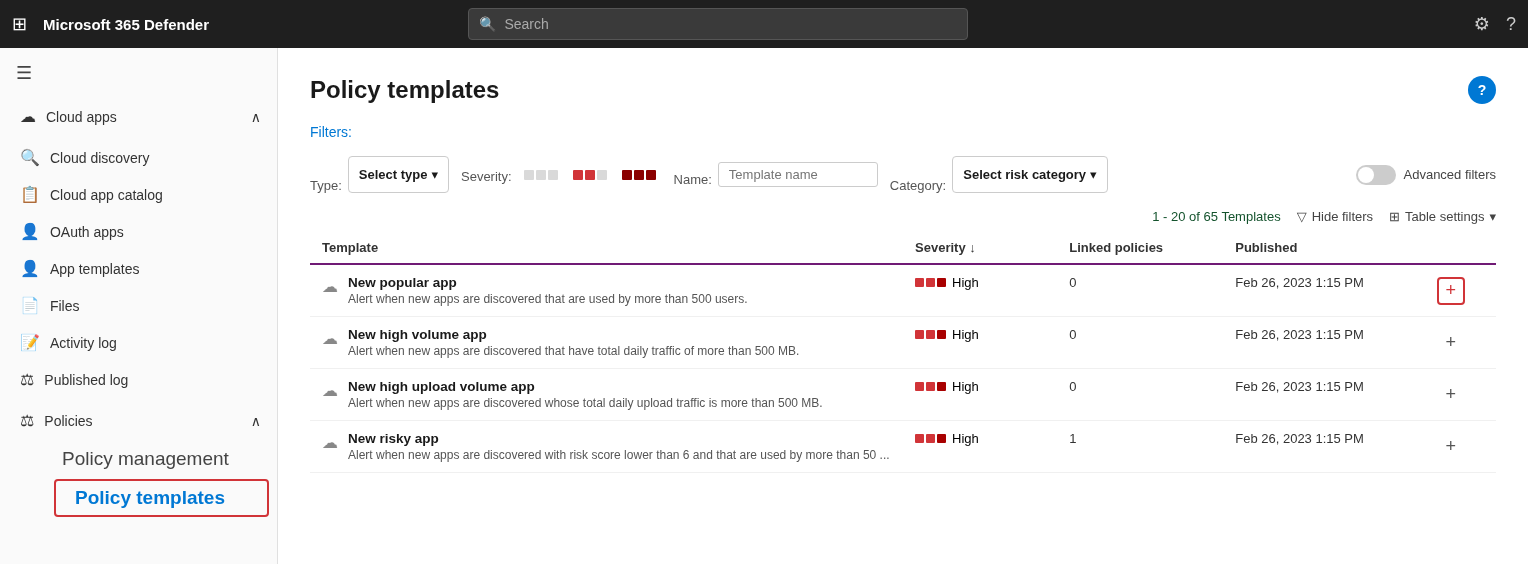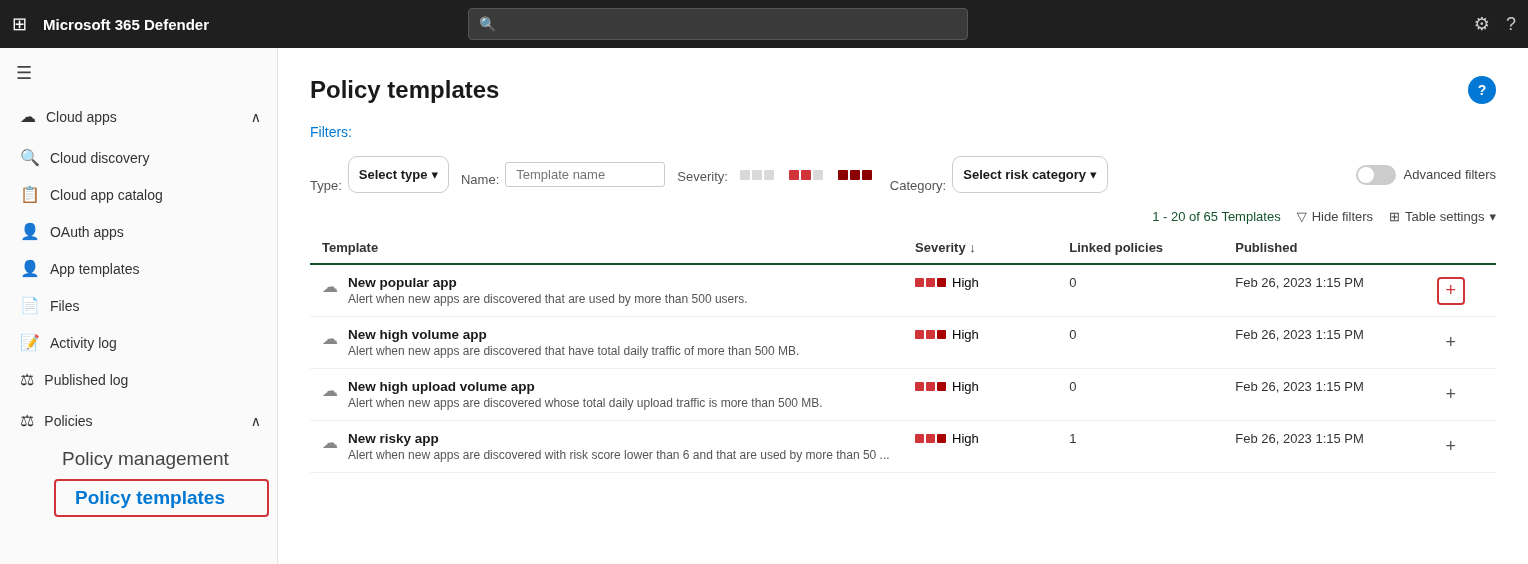--- a/index.html
+++ b/index.html
@@ -178,21 +178,21 @@
     .filter-label {
       font-size: 13px;
       color: #555;
       font-weight: 400;
     }
     .filter-select-btn {
       display: flex;
       align-items: center;
       gap: 4px;
       border: 1px solid #ccc;
-      border-radius: 9px;
+      border-radius: 4px;
       padding: 10px 10px;
       font-size: 13px;
       cursor: pointer;
       background: #fff;
       color: #1a1a1a;
     }
     .filter-select-btn .bold { font-weight: 700; }
     .severity-icons {
       display: flex;
       align-items: center;
@@ -274,21 +274,21 @@
       background: none;
       border: none;
     }
 
     
     .data-table {
       width: 100%;
       border-collapse: collapse;
     }
     .data-table thead tr {
-      border-bottom: 2px solid #14532d;
+      border-bottom: 2px solid #701a75;
     }
     .data-table th {
       text-align: left;
       padding: 8px 12px;
       font-size: 13px;
       font-weight: 600;
       color: #333;
       white-space: nowrap;
     }
     .data-table th.sortable { cursor: pointer; }
@@ -358,20 +358,21 @@
     .col-action { width: 6%; text-align: center; }
   </style>
 </head>
 <body>
 
 <nav class="topnav">
   <span class="topnav-grid-icon">⊞</span>
   <span class="topnav-title">Microsoft 365 Defender</span>
   <div class="topnav-search">
     <span style="color:#aaa;font-size:14px;">🔍</span>
+    <input type="text" placeholder="Search" style="">
   </div>
   <div class="topnav-right">
     <button class="topnav-icon-btn">⚙</button>
     <button class="topnav-icon-btn">?</button>
   </div>
 </nav>
 
 <div class="layout">
 
   <aside class="sidebar">
@@ -444,25 +445,20 @@
 
     <div class="filters-label">Filters:</div>
     <div class="filters-row">
 
       <div class="filter-group">
         <span class="filter-label">Type:</span>
         <button class="filter-select-btn">
           <span class="bold">Select type</span>
           <span>▾</span>
         </button>
-      </div>
-
-      <div class="filter-group">
-        <span class="filter-label">Name:</span>
-        <input class="filter-name-input" type="text" placeholder="Template name" style="">
       </div>
 
       <div class="filter-group">
         <span class="filter-label">Severity:</span>
         <div class="severity-icons">
           <div class="sev-group">
             <div class="sev-box sev-low"></div>
             <div class="sev-box sev-low"></div>
             <div class="sev-box sev-low"></div>
           </div>
@@ -470,20 +466,25 @@
             <div class="sev-box sev-med"></div>
             <div class="sev-box sev-med"></div>
             <div class="sev-box sev-low"></div>
           </div>
           <div class="sev-group">
             <div class="sev-box sev-high"></div>
             <div class="sev-box sev-high"></div>
             <div class="sev-box sev-high"></div>
           </div>
         </div>
+      </div>
+
+      <div class="filter-group">
+        <span class="filter-label">Name:</span>
+        <input class="filter-name-input" type="text" placeholder="Template name" style="">
       </div>
 
       <div class="filter-group">
         <span class="filter-label">Category:</span>
         <button class="filter-select-btn">
           <span class="bold">Select risk category</span>
           <span>▾</span>
         </button>
       </div>
 

